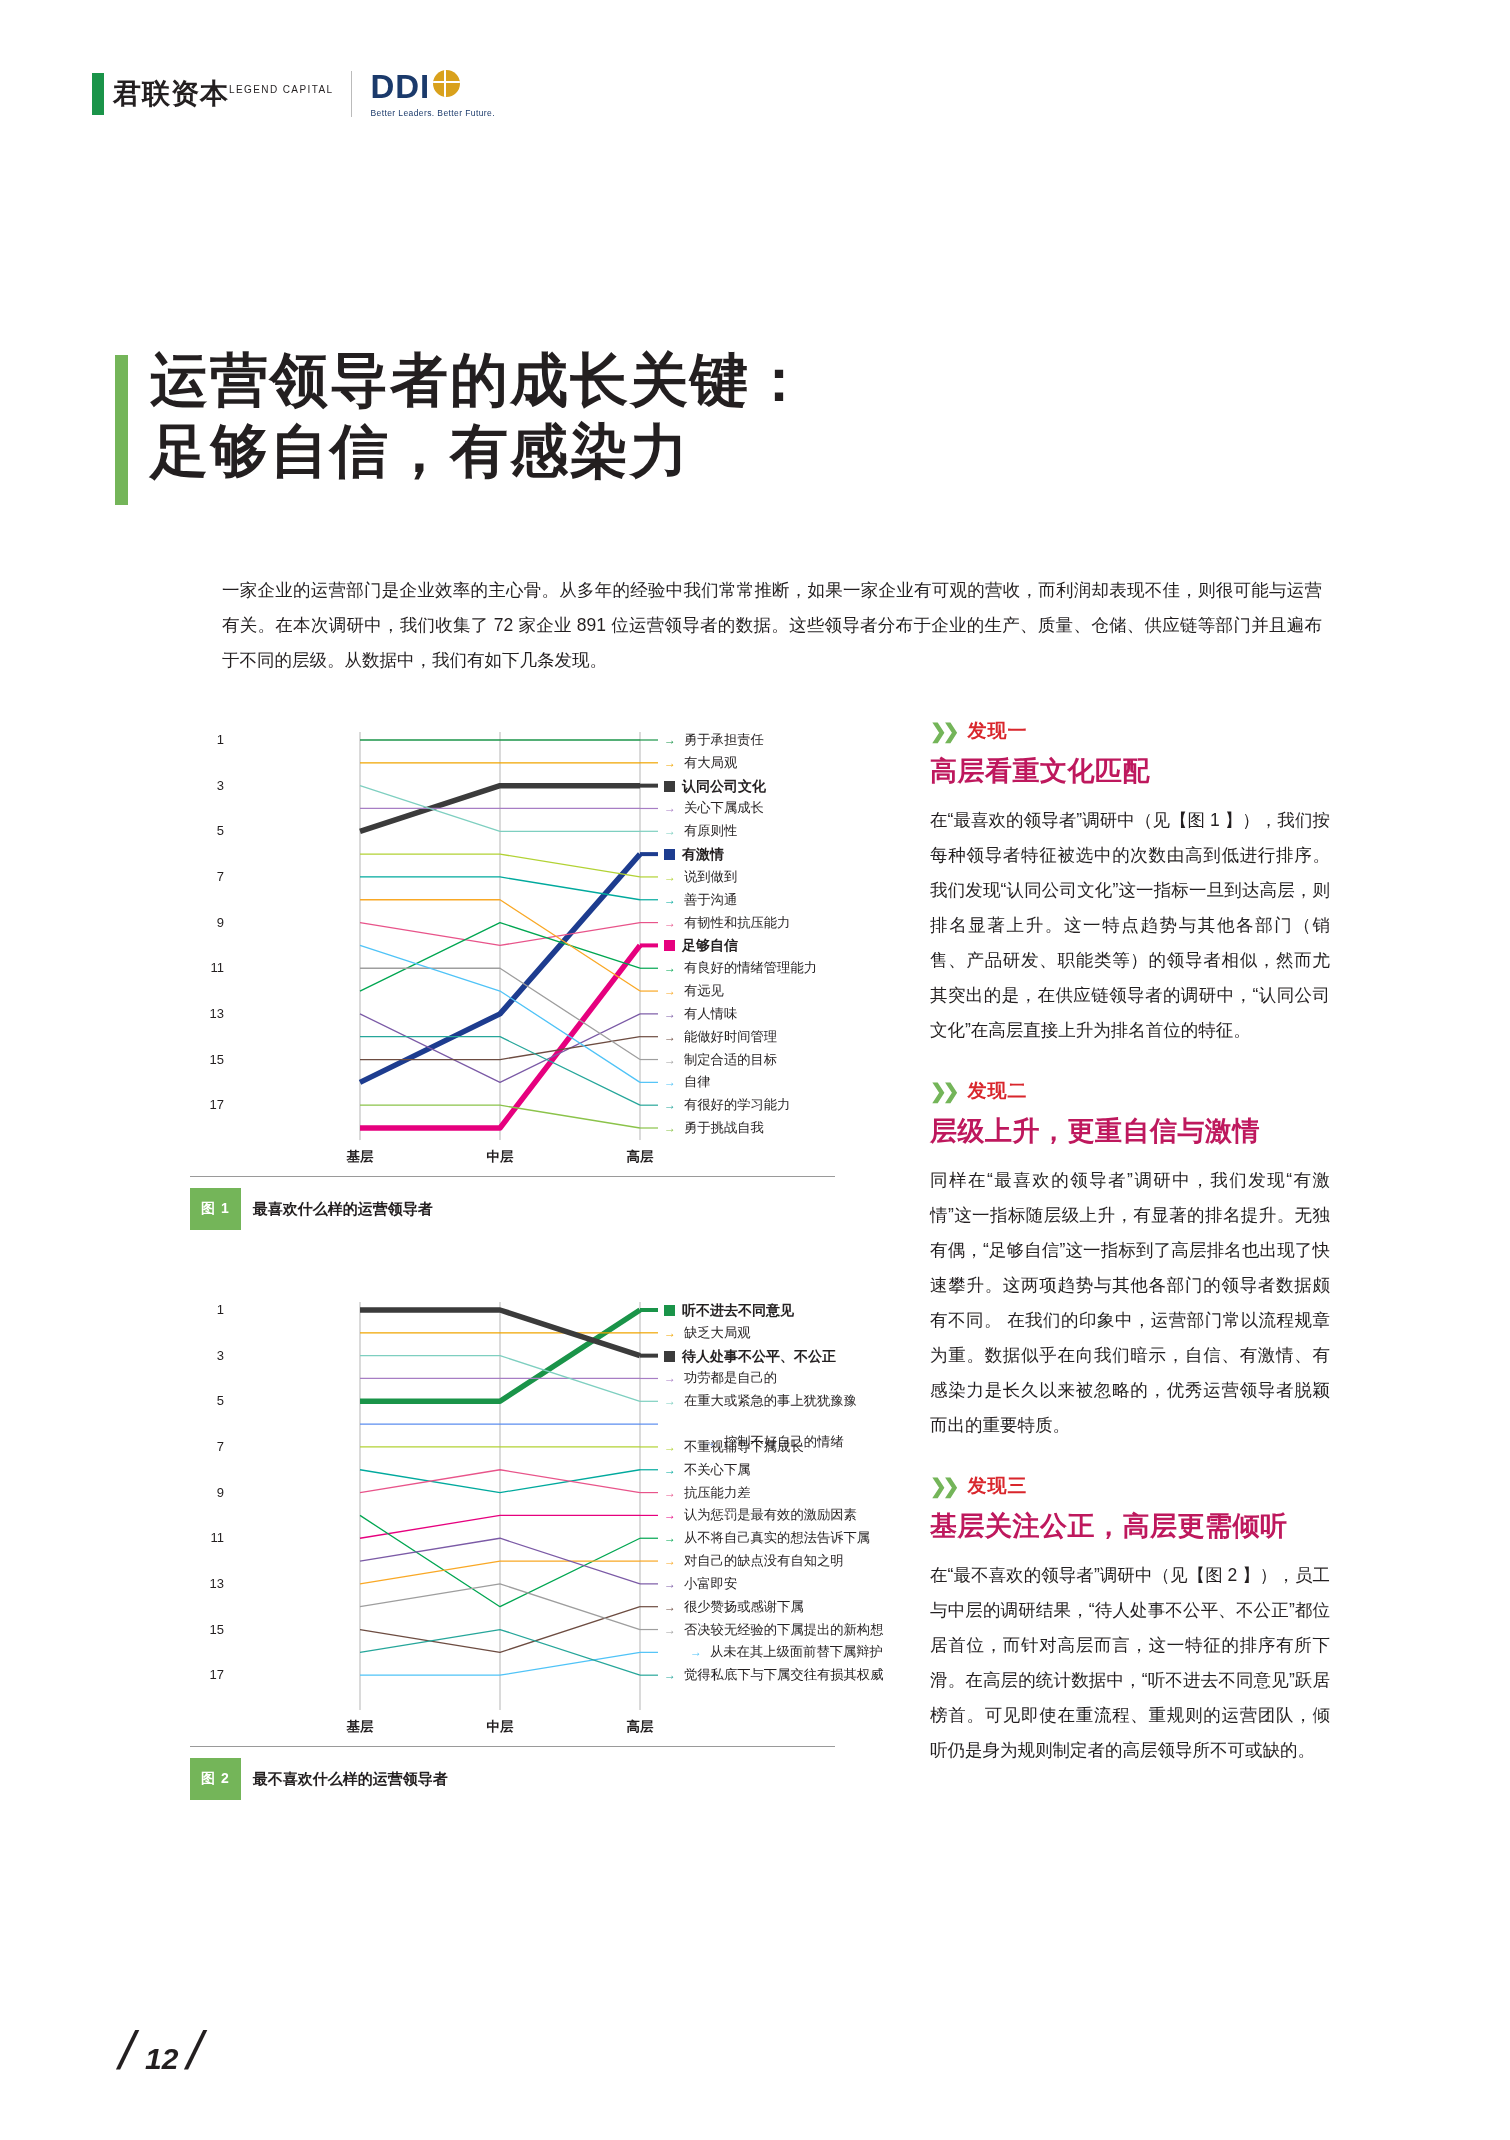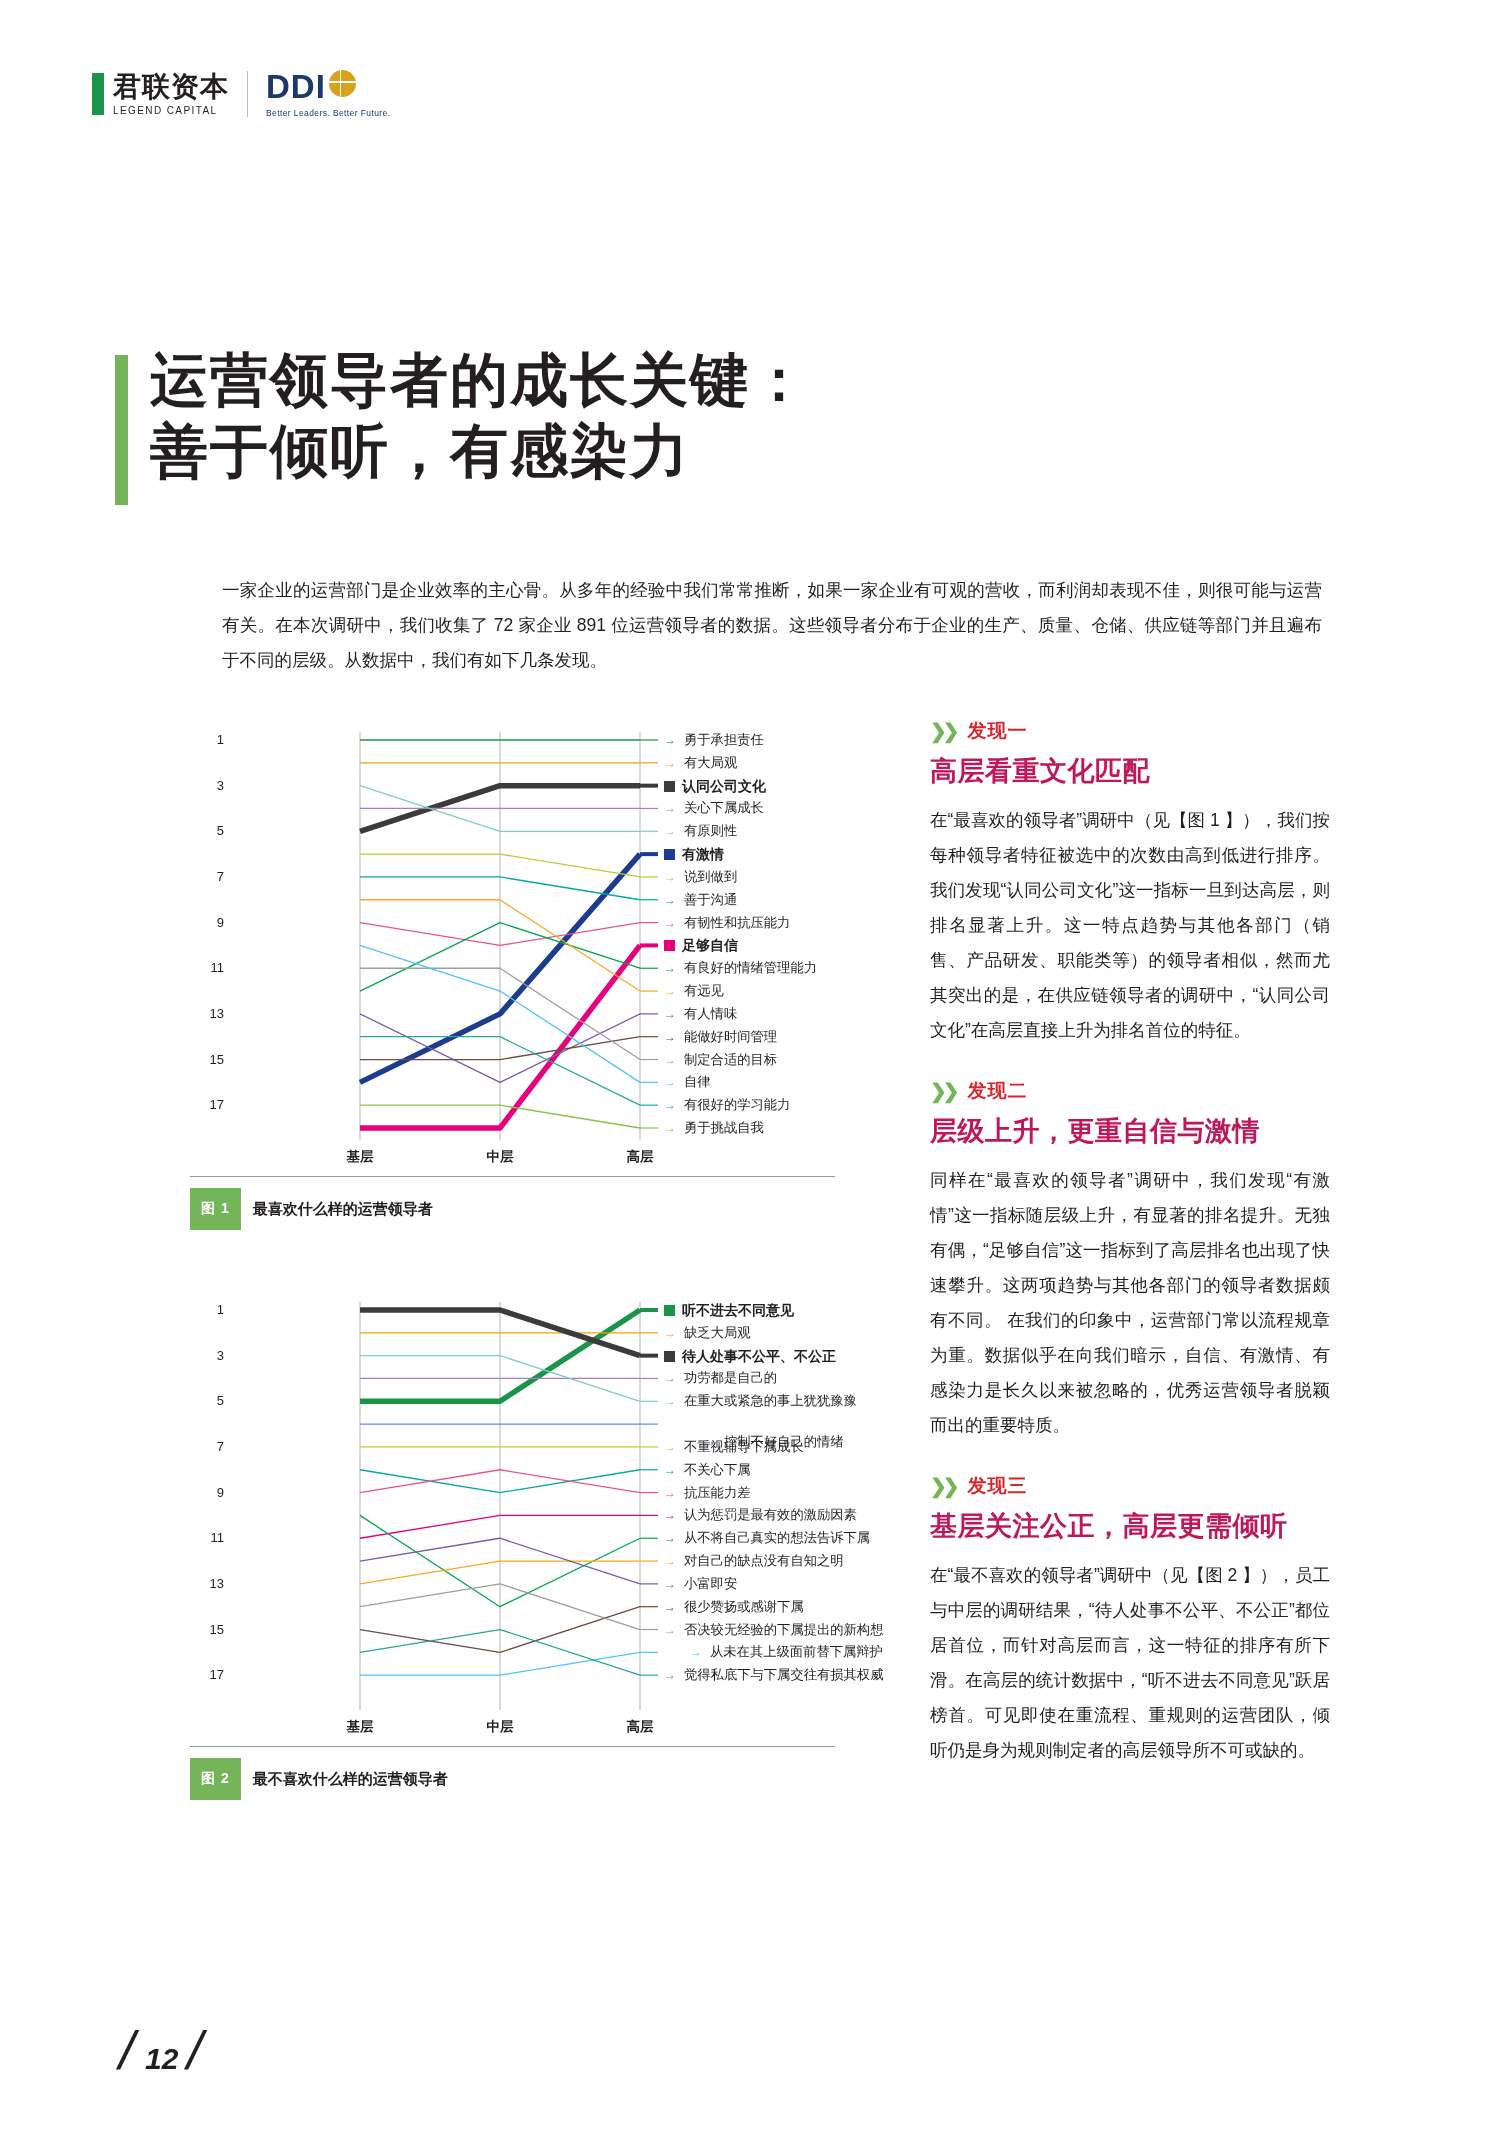--- a/index.html
+++ b/index.html
@@ -9,21 +9,21 @@
     font-family:"Liberation Sans", sans-serif;
     color:#231f20;
     position:relative;
     overflow:hidden;
   }
   .page{position:relative;width:1510px;height:2140px;}
 
   
   .logo-wrap{position:absolute;left:92px;top:70px;display:flex;align-items:center;}
   .lc-bar{width:12px;height:42px;background:#1a9449;margin-right:9px;}
-  .lc-text{display:flex;flex-direction:column;justify-content:center;}
+  .lc-text{display:flex;flex-direction:row;justify-content:center;}
   .lc-cn{font-size:28px;font-weight:bold;letter-spacing:1px;color:#231f20;line-height:1;}
   .lc-en{font-size:10px;letter-spacing:1.4px;color:#231f20;margin-top:4px;}
   .divider-v{width:1px;height:46px;background:#bbb;margin:0 18px;}
   .ddi{display:flex;flex-direction:column;}
   .ddi-top{display:flex;align-items:flex-start;}
   .ddi-word{font-size:33px;font-weight:bold;letter-spacing:1px;color:#1b3a6b;line-height:1;}
   .ddi-globe{width:27px;height:27px;border-radius:50%;
      background:#d9a11c;margin-left:3px;position:relative;overflow:hidden;}
   .ddi-globe:before{content:"";position:absolute;left:-3px;top:11px;width:33px;height:1.5px;background:#fff;}
   .ddi-globe:after{content:"";position:absolute;left:11px;top:-3px;width:1.5px;height:33px;background:#fff;}
@@ -85,21 +85,21 @@
         <span class="ddi-word">DDI</span>
         <span class="ddi-globe"></span>
       </div>
       <div class="ddi-sub">Better Leaders. Better Future.</div>
     </div>
   </div>
 
   <div class="title-block">
     <div class="title-bar"></div>
     <div class="title-l1">运营领导者的成长关键：</div>
-    <div class="title-l2">善于倾听，有感染力</div>
+    <div class="title-l2">足够自信，有感染力</div>
   </div>
 
   <div class="intro">一家企业的运营部门是企业效率的主心骨。从多年的经验中我们常常推断，如果一家企业有可观的营收，而利润却表现不佳，则很可能与运营有关。在本次调研中，我们收集了 72 家企业 891 位运营领导者的数据。这些领导者分布于企业的生产、质量、仓储、供应链等部门并且遍布于不同的层级。从数据中，我们有如下几条发现。</div>
 
   <div class="chart-col">
     <div class="chart-box" id="chart0">
       <div class="plot" id="plot0">
           <svg width="645" height="460">
             <line x1="170" x2="170" y1="14" y2="422" stroke="#b5b5b5" stroke-width="1"></line>
             <line x1="310" x2="310" y1="14" y2="422" stroke="#b5b5b5" stroke-width="1"></line>

